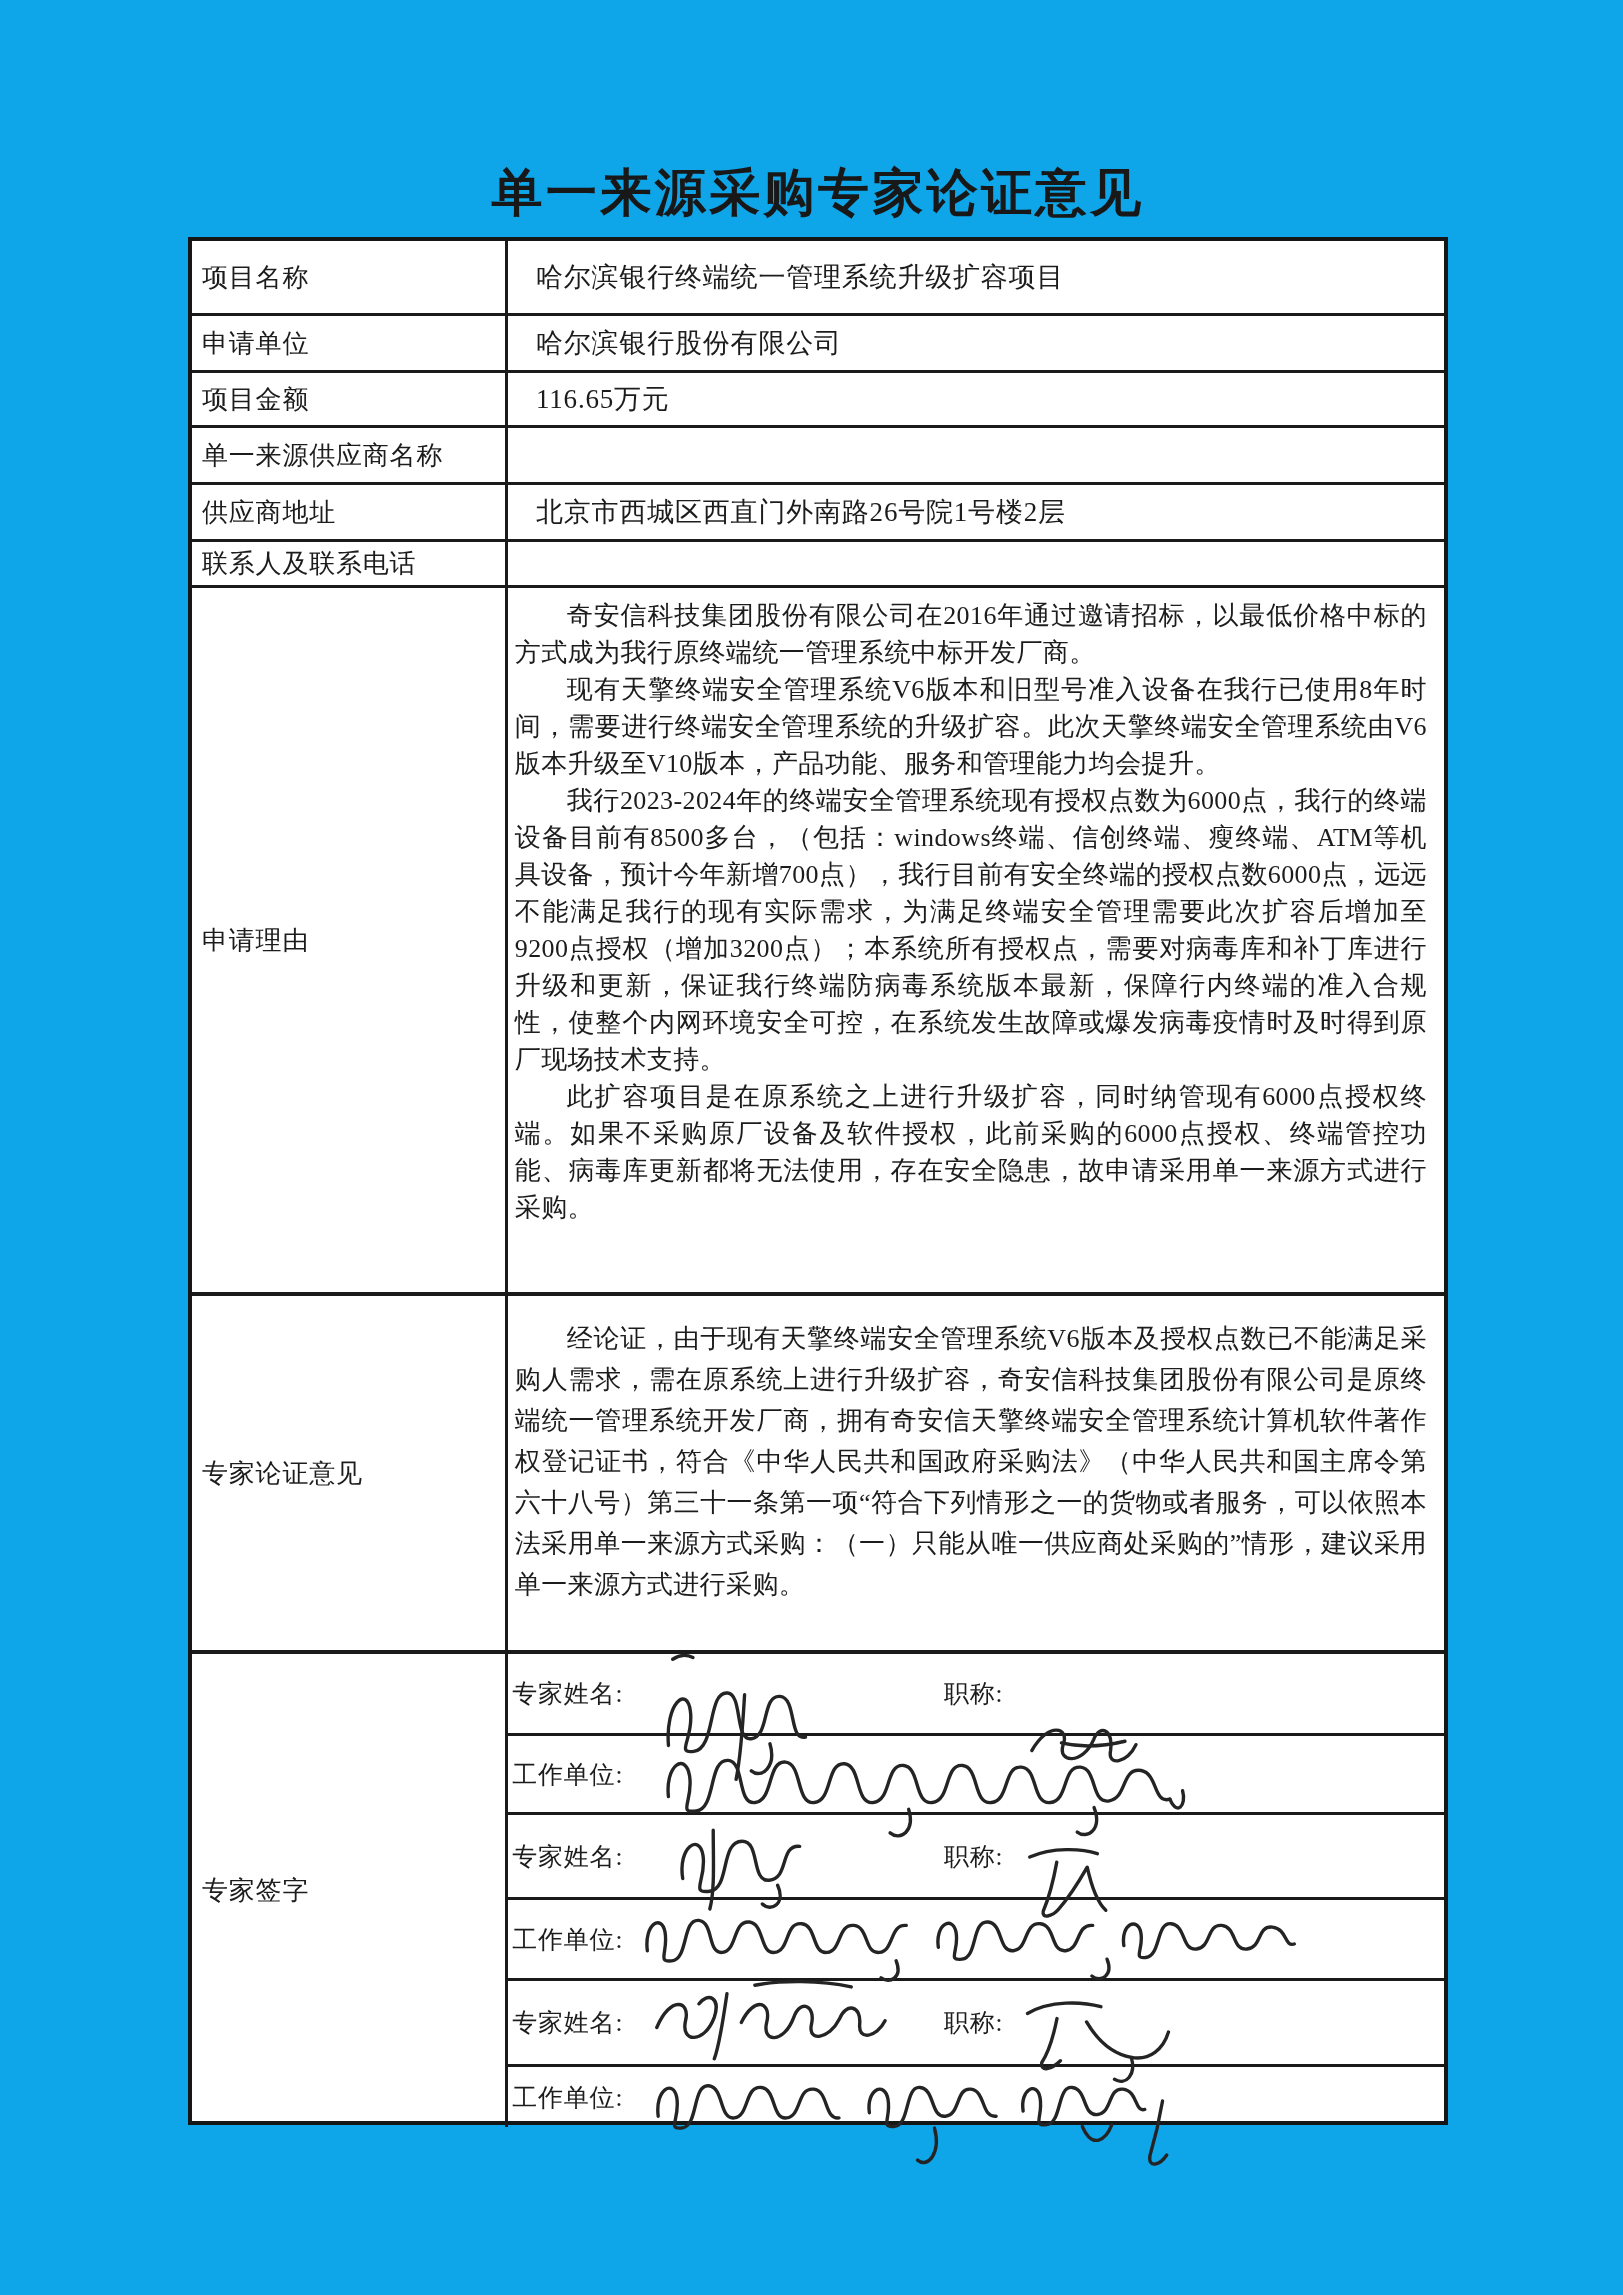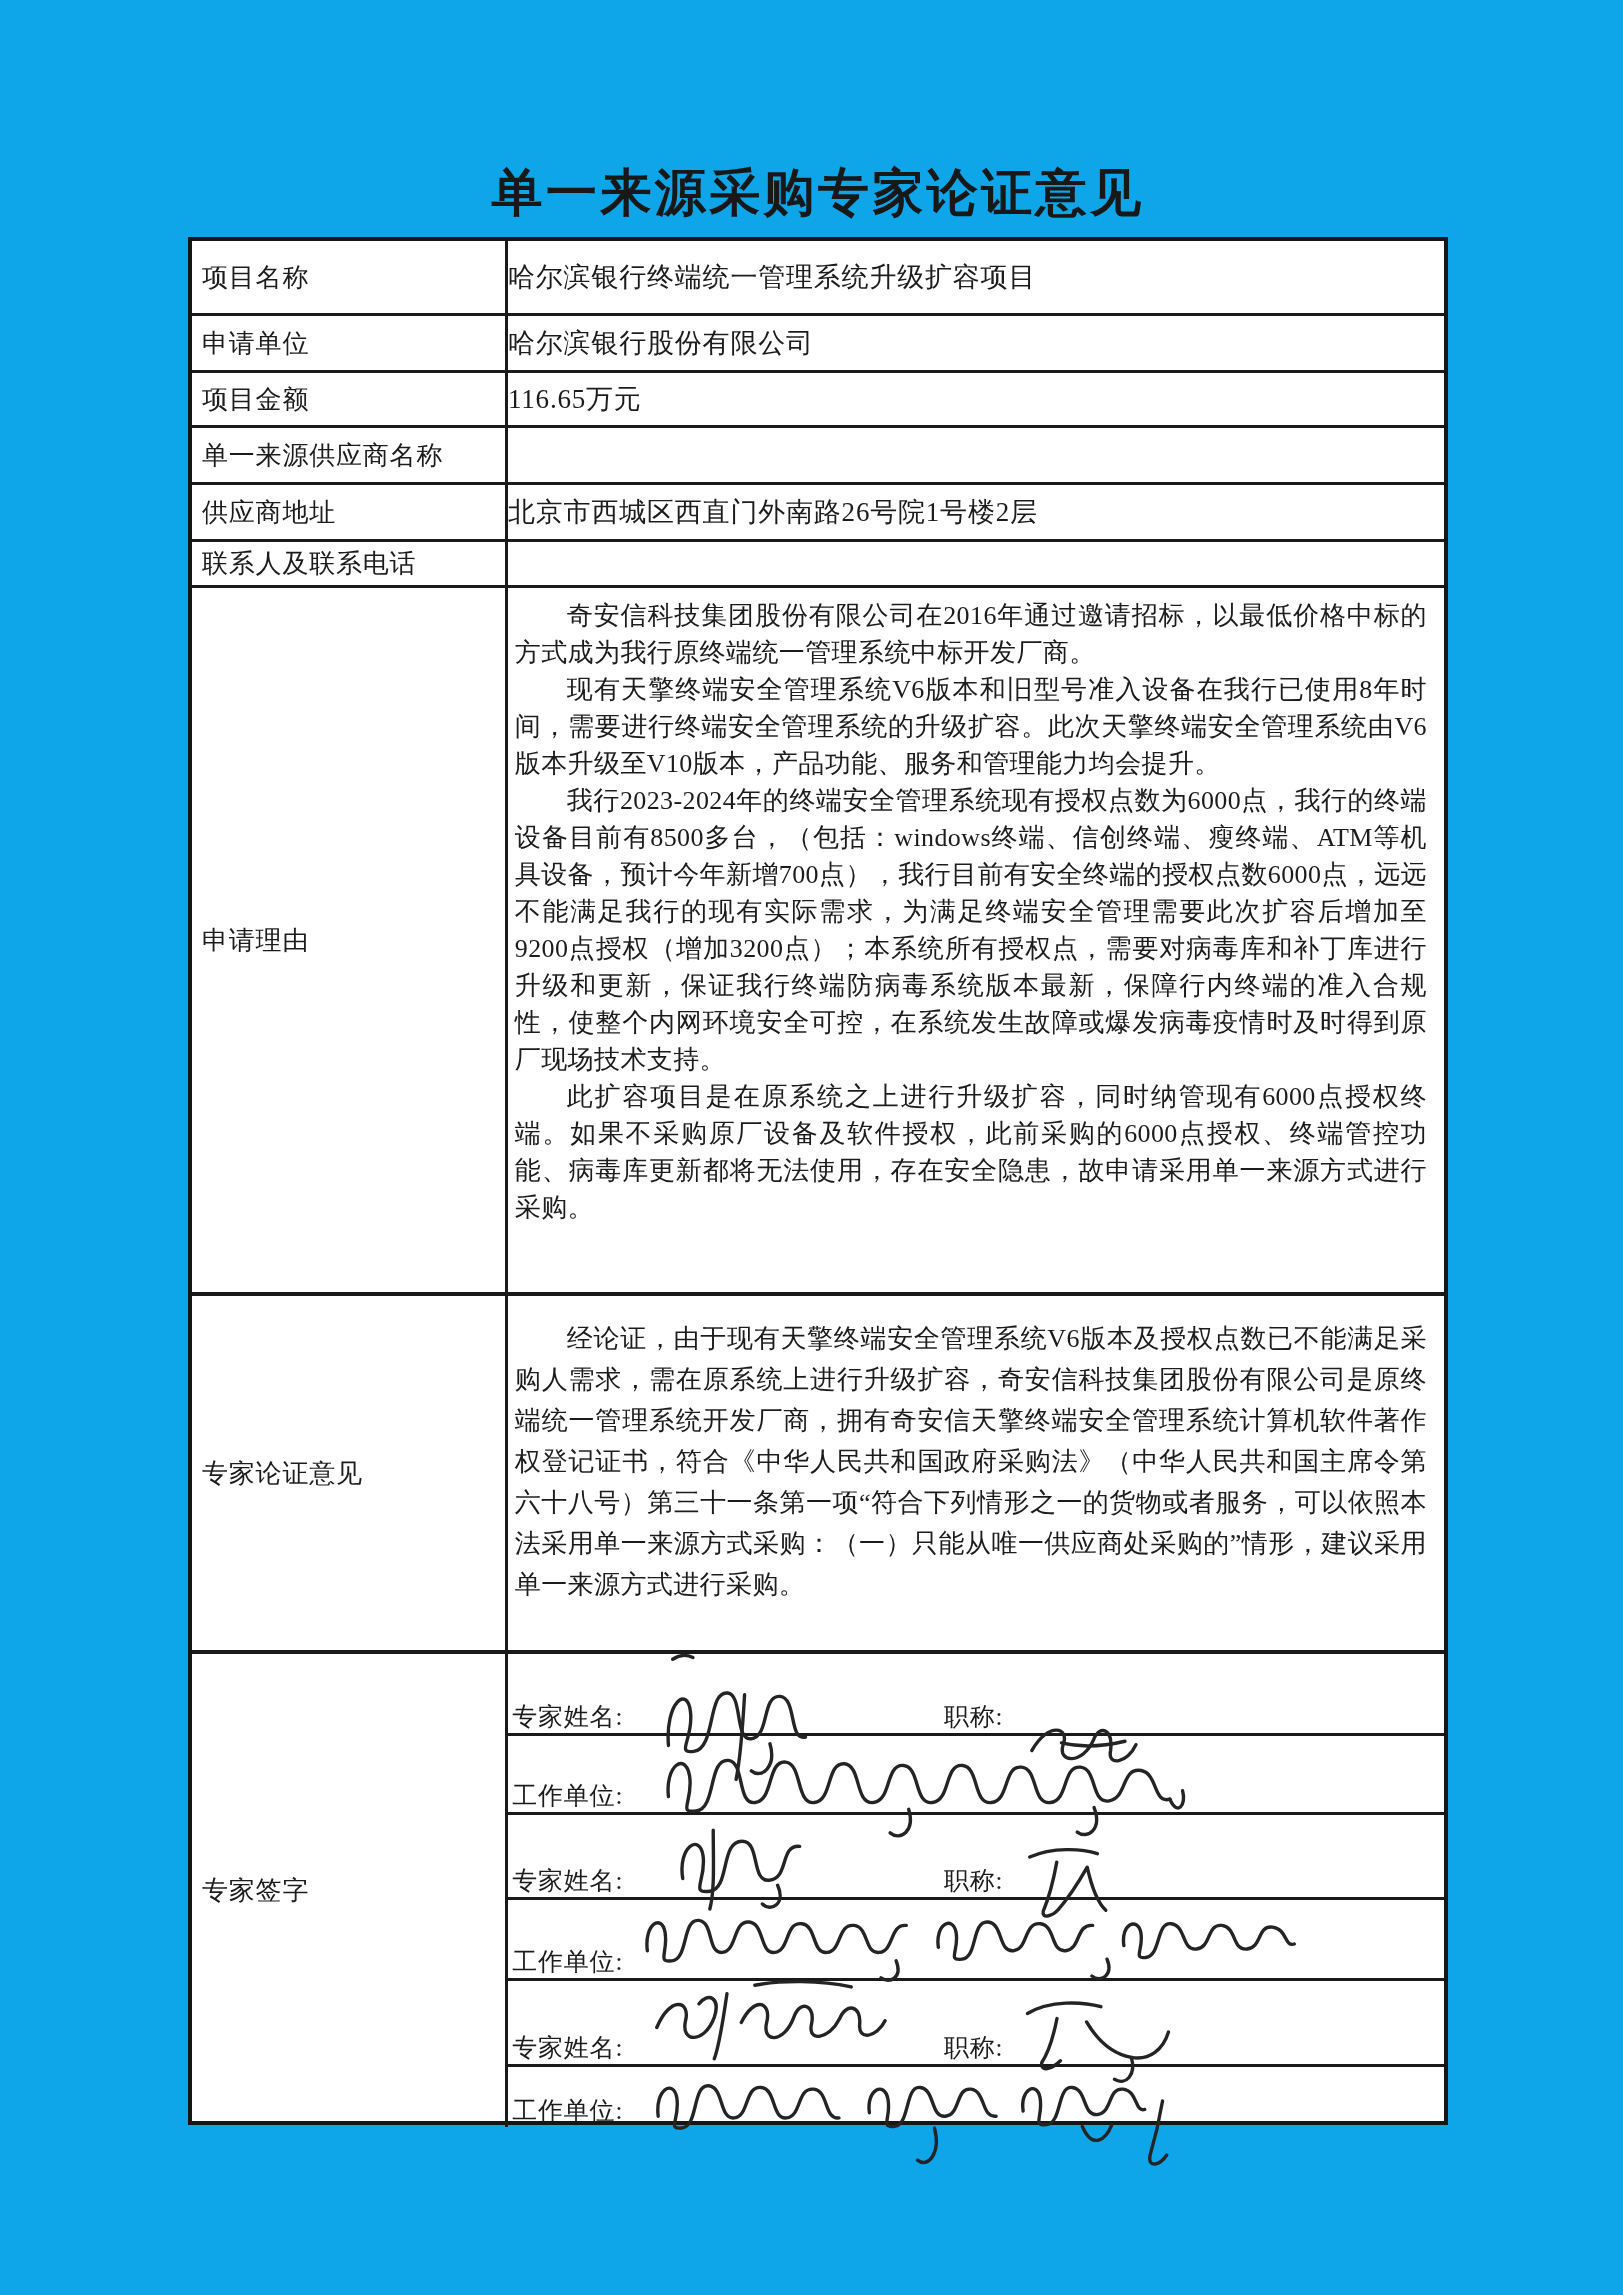--- a/index.html
+++ b/index.html
@@ -45,21 +45,21 @@
     display:flex;
     align-items:center;
     padding-left:10px;
     font-size:26px;
     letter-spacing:0.8px;
   }
   .cell-value {
     flex:1;
     display:flex;
     align-items:center;
-    padding-left:0;
+    padding-left:28px;
     padding-right:12px;
     font-size:27px;
     letter-spacing:0.8px;
   }
   .cell-text {
     flex:1;
     display:block;
     padding:8.5px 17px 0 6.8px;
     font-size:26px;
   }
@@ -74,21 +74,21 @@
   .sig-col {
     flex:1;
     display:flex;
     flex-direction:column;
   }
   .sig-row {
     position:relative;
     width:100%;
     border-bottom:3.4px solid #1a1a1a;
     display:flex;
-    align-items:flex-end;
+    align-items:center;
   }
   .sig-row.last { border-bottom:none; }
   .sig-label {
     font-size:25px;
     letter-spacing:0.8px;
     padding-left:4.2px;
     white-space:nowrap;
   }
   .sig-title-label {
     position:absolute;

